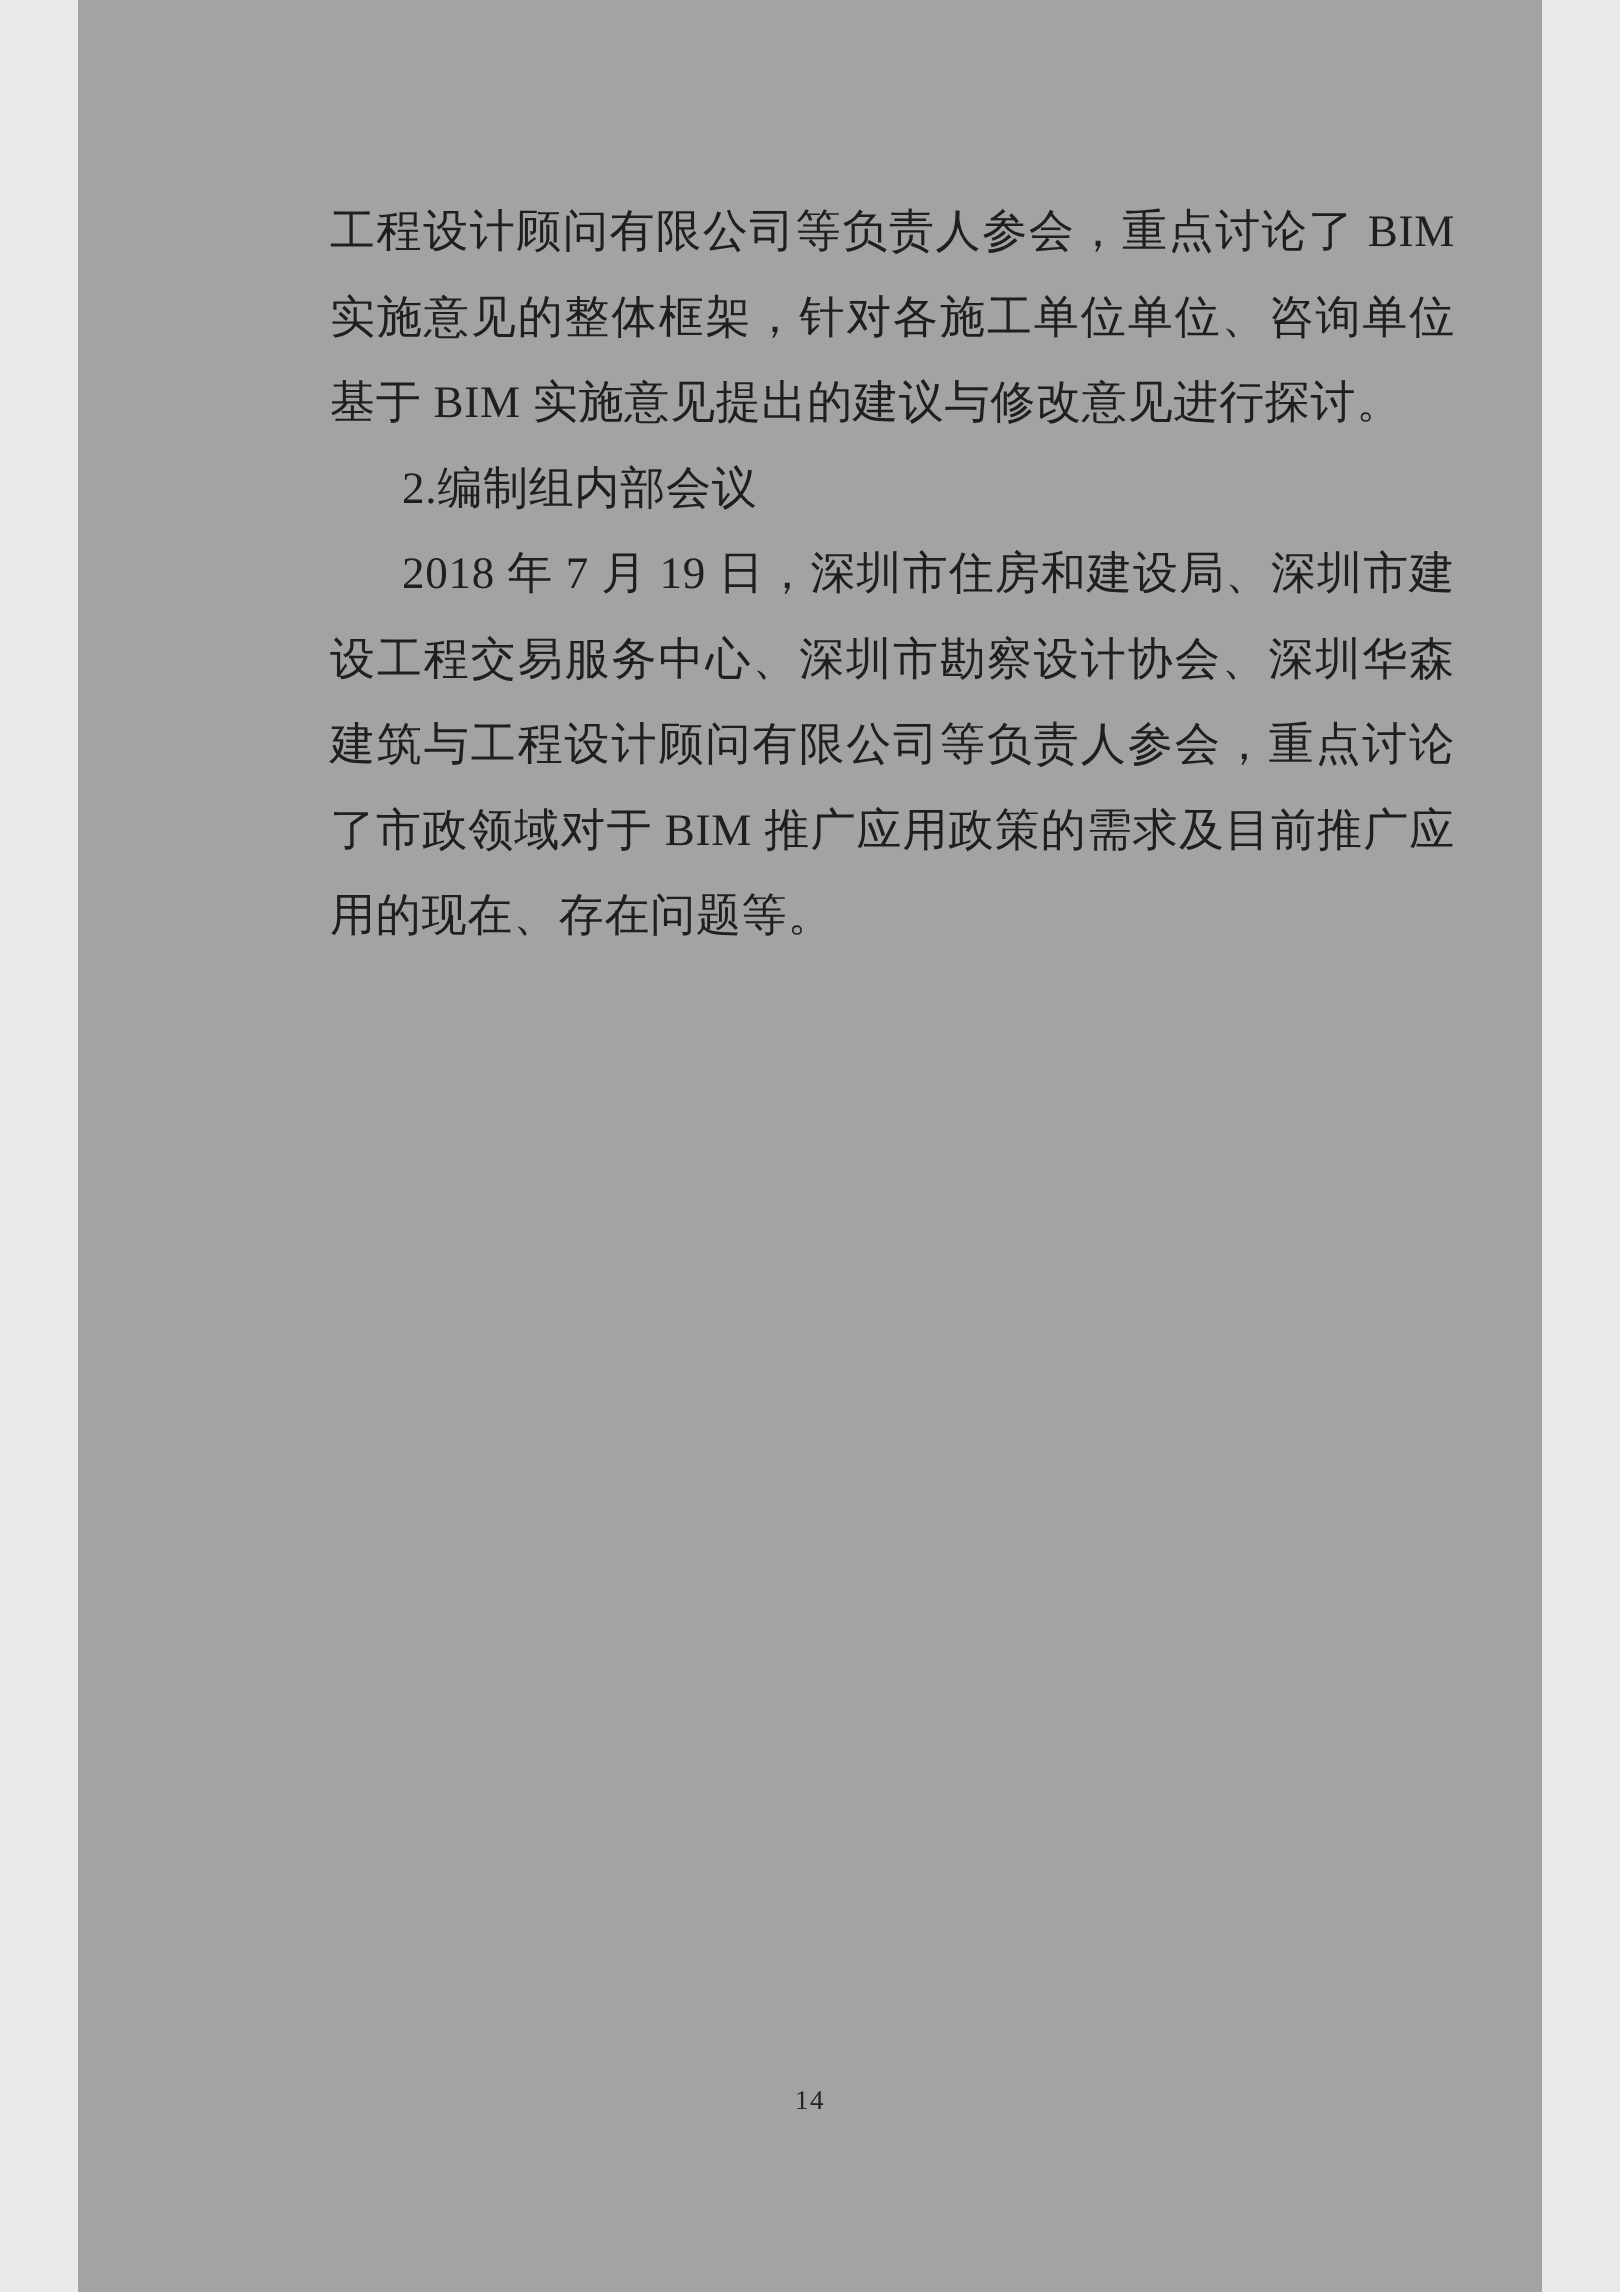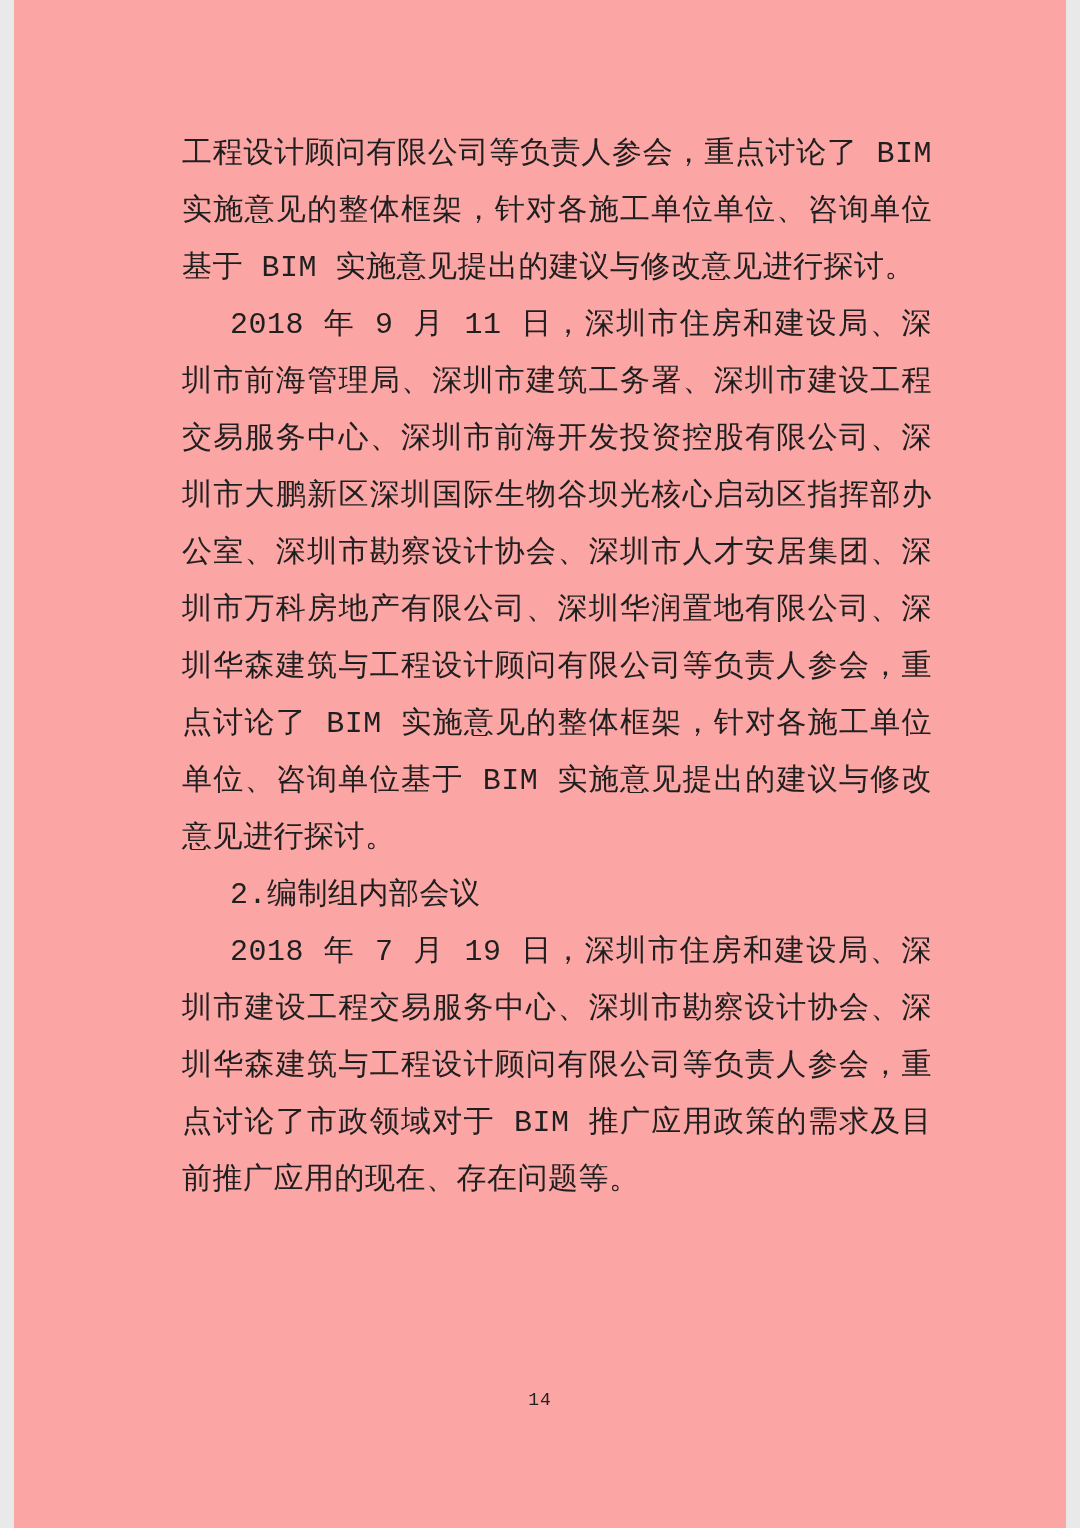--- a/index.html
+++ b/index.html
@@ -2,25 +2,25 @@
 <html lang="zh"><head>
 <meta charset="utf-8">
 <style>
   html, body {
     margin: 0;
     padding: 0;
     background: #e9e9e9;
   }
   .page {
     position: relative;
-    width: 1052px;
+    width: 976px;
     height: 1528px;
     margin: 0 auto;
-    background: #fca5a5;
-    font-family: Liberation Mono, monospace;
+    background: #a3a3a3;
+    font-family: Liberation Serif, serif;
     color: #1f1f1f;
     overflow: hidden;
   }
   .content {
     position: absolute;
     left: 168px;
     top: 126px;
     width: 750px;
   }
   .para {
@@ -47,21 +47,20 @@
     color: #222222;
     letter-spacing: 1px;
   }
 </style>
 </head>
 <body>
 
 <div class="page">
   <div class="content">
     <p class="para">工程设计顾问有限公司等负责人参会，重点讨论了 BIM 实施意见的整体框架，针对各施工单位单位、咨询单位基于 BIM 实施意见提出的建议与修改意见进行探讨。</p>
-    <p class="para indent">2018 年 9 月 11 日，深圳市住房和建设局、深圳市前海管理局、深圳市建筑工务署、深圳市建设工程交易服务中心、深圳市前海开发投资控股有限公司、深圳市大鹏新区深圳国际生物谷坝光核心启动区指挥部办公室、深圳市勘察设计协会、深圳市人才安居集团、深圳市万科房地产有限公司、深圳华润置地有限公司、深圳华森建筑与工程设计顾问有限公司等负责人参会，重点讨论了 BIM 实施意见的整体框架，针对各施工单位单位、咨询单位基于 BIM 实施意见提出的建议与修改意见进行探讨。</p>
     <p class="para indent">2.编制组内部会议</p>
     <p class="para indent">2018 年 7 月 19 日，深圳市住房和建设局、深圳市建设工程交易服务中心、深圳市勘察设计协会、深圳华森建筑与工程设计顾问有限公司等负责人参会，重点讨论了市政领域对于 BIM 推广应用政策的需求及目前推广应用的现在、存在问题等。</p>
   </div>
 
   <div class="footer">
     <span class="page-number">14</span>
   </div>
 </div>
 
 </body></html>

